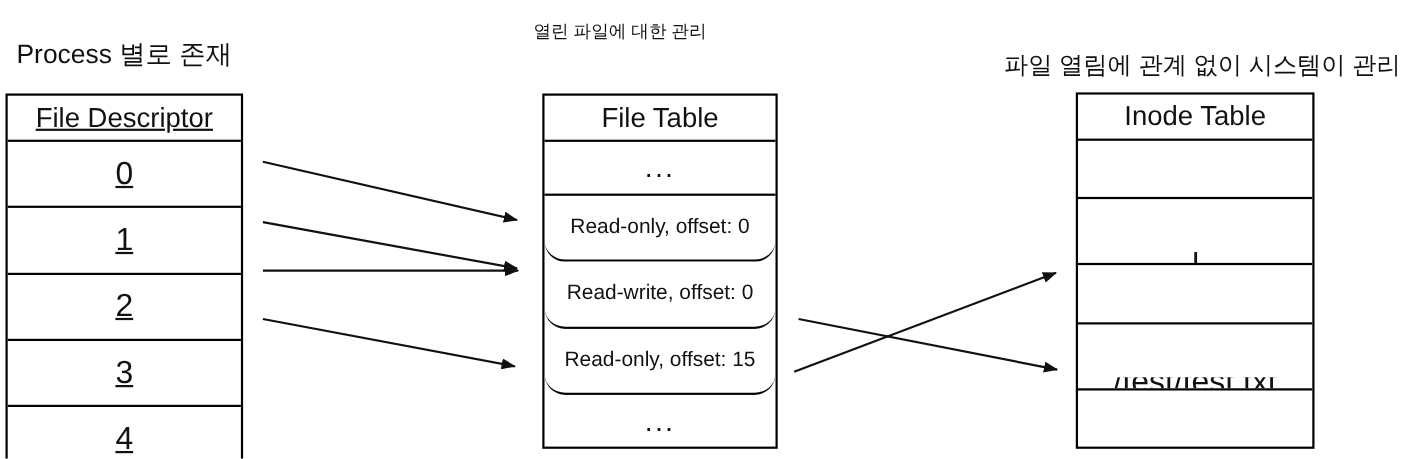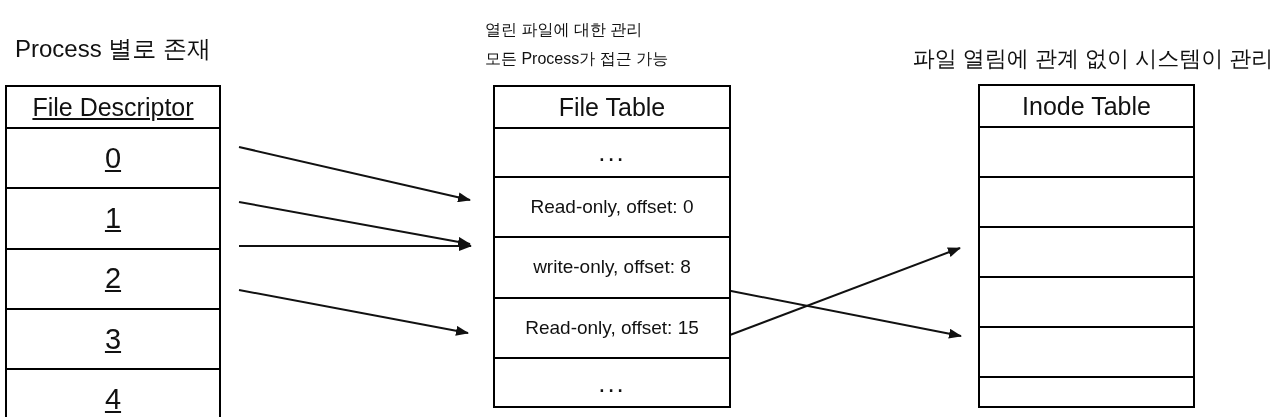--- a/index.html
+++ b/index.html
@@ -48,42 +48,42 @@
   }
   .tbl {
     position: absolute;
     background: #ffffff;
     border: 2px solid #000000;
     box-sizing: border-box;
     display: flex;
     flex-direction: column;
   }
   .tbl-fd    { left: 5px;   top: 85px; width: 216px; height: 406px; text-decoration: underline; }
-  .tbl-file  { left: 493px; top: 85px; width: 238px; height: 323px; }
+  .tbl-file  { left: 493px; top: 85px; width: 214px; height: 323px; }
   .tbl-inode { left: 978px; top: 84px; width: 217px; height: 324px; gap: 48px; }
   .tbl-hdr {
     flex: 0 0 40px;
     border-bottom: 2px solid #000000;
     display: flex;
     align-items: center;
     justify-content: center;
     font-size: 25px;
   }
   .tbl-row {
     flex: 1 1 auto;
     border-bottom: 2px solid #000000;
     display: flex;
     align-items: center;
     justify-content: center;
     overflow: hidden;
     white-space: nowrap;
   }
   .tbl-row:last-child { border-bottom: none; }
   .row-lg  { font-size: 29px; }
-  .row-sm  { font-size: 19px; }
+  .row-sm  { font-size: 19px; border-radius: 19px; }
   .row-dots { font-size: 26px; letter-spacing: 2px; line-height: 10px; }
 </style>
 </head>
 <body>
 
 <div class="canvas">
 
   <svg class="arrows-layer" width="1280" height="417" viewBox="0 0 1280 417" xmlns="http://www.w3.org/2000/svg">
     <defs>
       <marker id="arrowhead" markerWidth="14" markerHeight="10" refX="12" refY="5" orient="auto" markerUnits="userSpaceOnUse">
@@ -94,46 +94,44 @@
     <line x1="239" y1="202" x2="470" y2="244" stroke="#111111" stroke-width="2" marker-end="url(#arrowhead)"></line>
     <line x1="239" y1="246" x2="471" y2="246" stroke="#111111" stroke-width="2" marker-end="url(#arrowhead)"></line>
     <line x1="239" y1="290" x2="468" y2="333" stroke="#111111" stroke-width="2" marker-end="url(#arrowhead)"></line>
     <line x1="722" y1="338" x2="960" y2="248" stroke="#111111" stroke-width="2" marker-end="url(#arrowhead)"></line>
     <line x1="726" y1="290" x2="961" y2="336" stroke="#111111" stroke-width="2" marker-end="url(#arrowhead)"></line>
   </svg>
 
   <div class="note note-fd">Process 별로 존재</div>
   <div class="note note-file">
     <div>열린 파일에 대한 관리</div>
-    <div>모든 Process가 접근 가능</div>
   </div>
   <div class="note note-inode">파일 열림에 관계 없이 시스템이 관리</div>
 
   <div class="tbl tbl-fd">
     <div class="tbl-hdr">File Descriptor</div>
     <div class="tbl-row row-lg">0</div>
     <div class="tbl-row row-lg">1</div>
     <div class="tbl-row row-lg">2</div>
     <div class="tbl-row row-lg">3</div>
     <div class="tbl-row row-lg">4</div>
     <div class="tbl-row row-lg">5</div>
   </div>
 
   <div class="tbl tbl-file">
     <div class="tbl-hdr">File Table</div>
     <div class="tbl-row row-dots">...</div>
     <div class="tbl-row row-sm">Read-only, offset: 0</div>
-    <div class="tbl-row row-sm">write-only, offset: 8</div>
+    <div class="tbl-row row-sm">Read-write, offset: 0</div>
     <div class="tbl-row row-sm">Read-only, offset: 15</div>
     <div class="tbl-row row-dots">...</div>
   </div>
 
   <div class="tbl tbl-inode">
     <div class="tbl-hdr">Inode Table</div>
     <div class="tbl-row row-dots">...</div>
     <div class="tbl-row row-lg">1</div>
-    <div class="tbl-row row-lg">/etc/passwd</div>
     <div class="tbl-row row-dots">...</div>
-    <div class="tbl-row row-lg">/home/home.txt</div>
+    <div class="tbl-row row-lg">/test/test.txt</div>
     <div class="tbl-row row-dots">...</div>
   </div>
 
 </div>
 
 </body></html>

